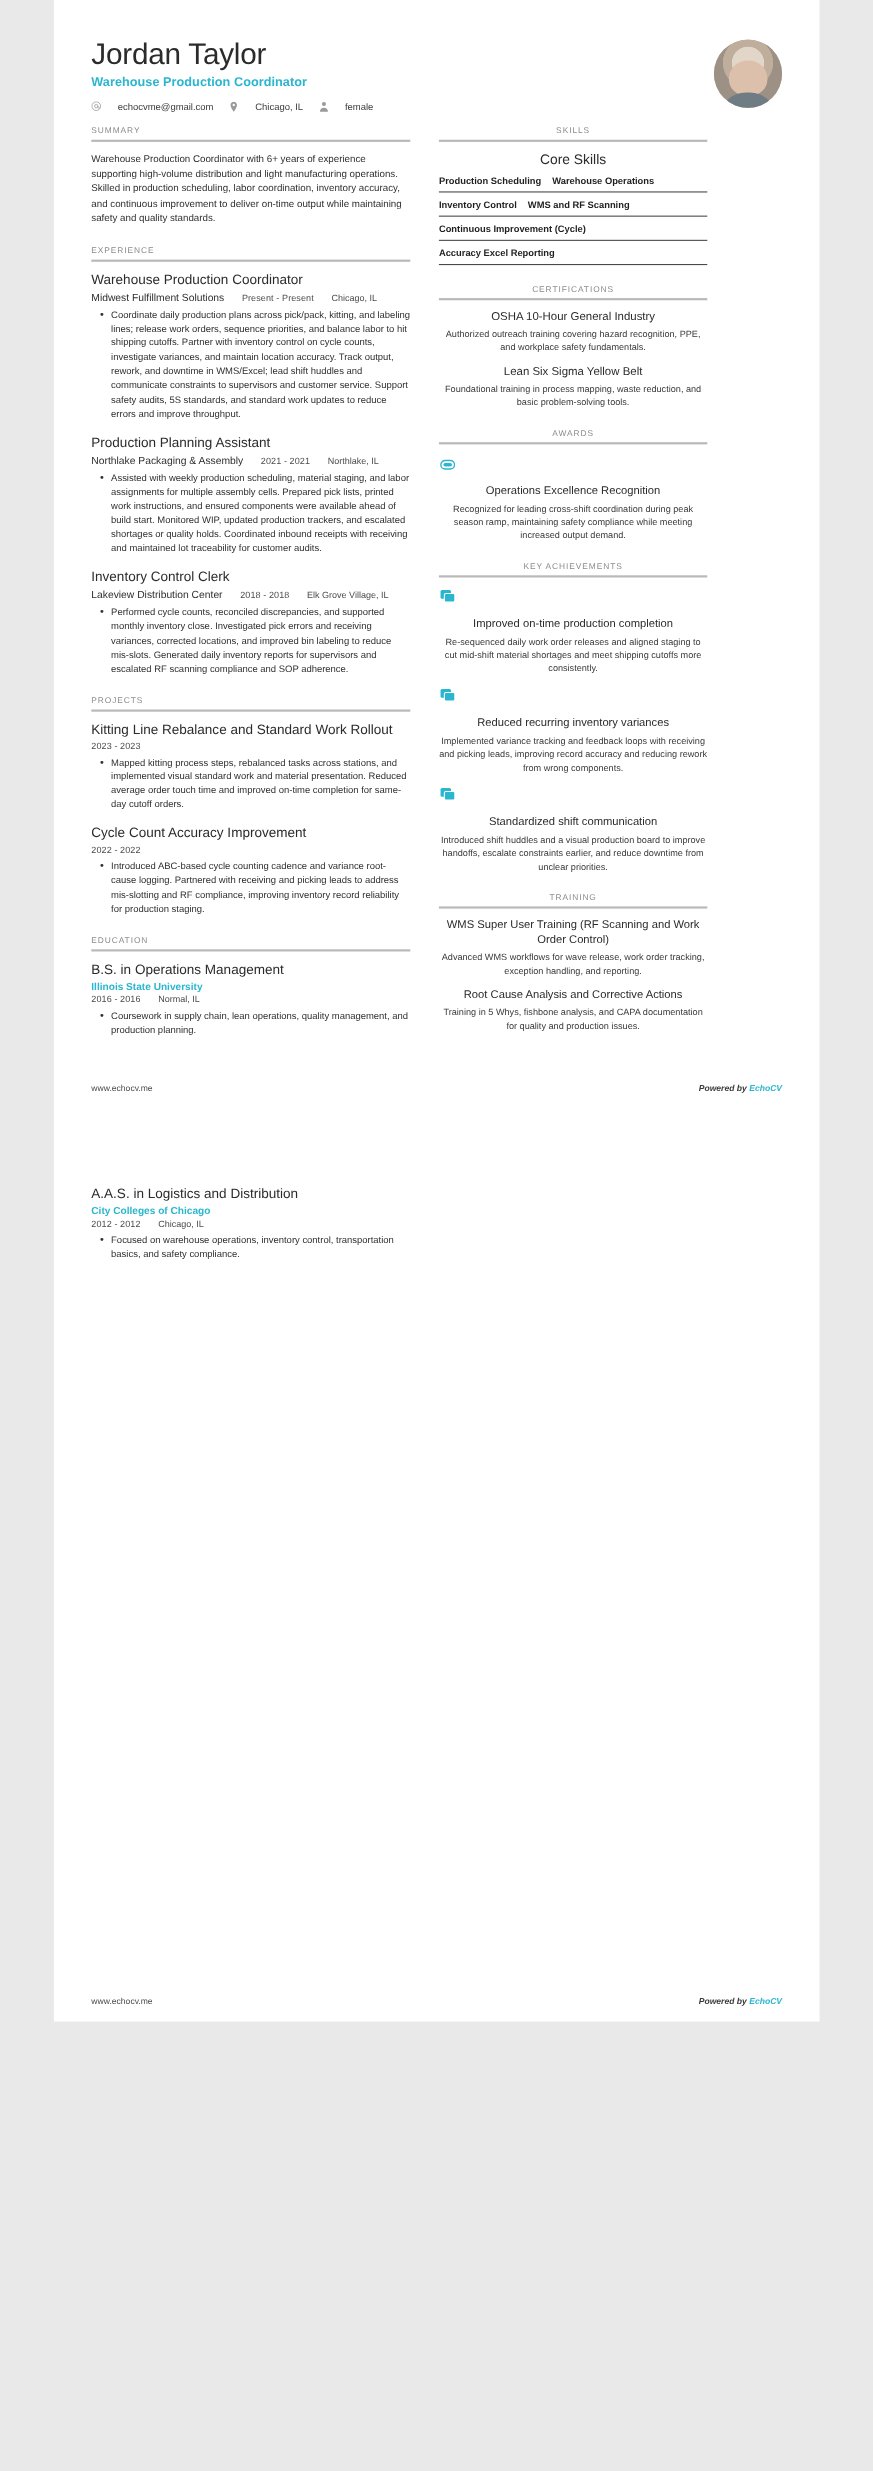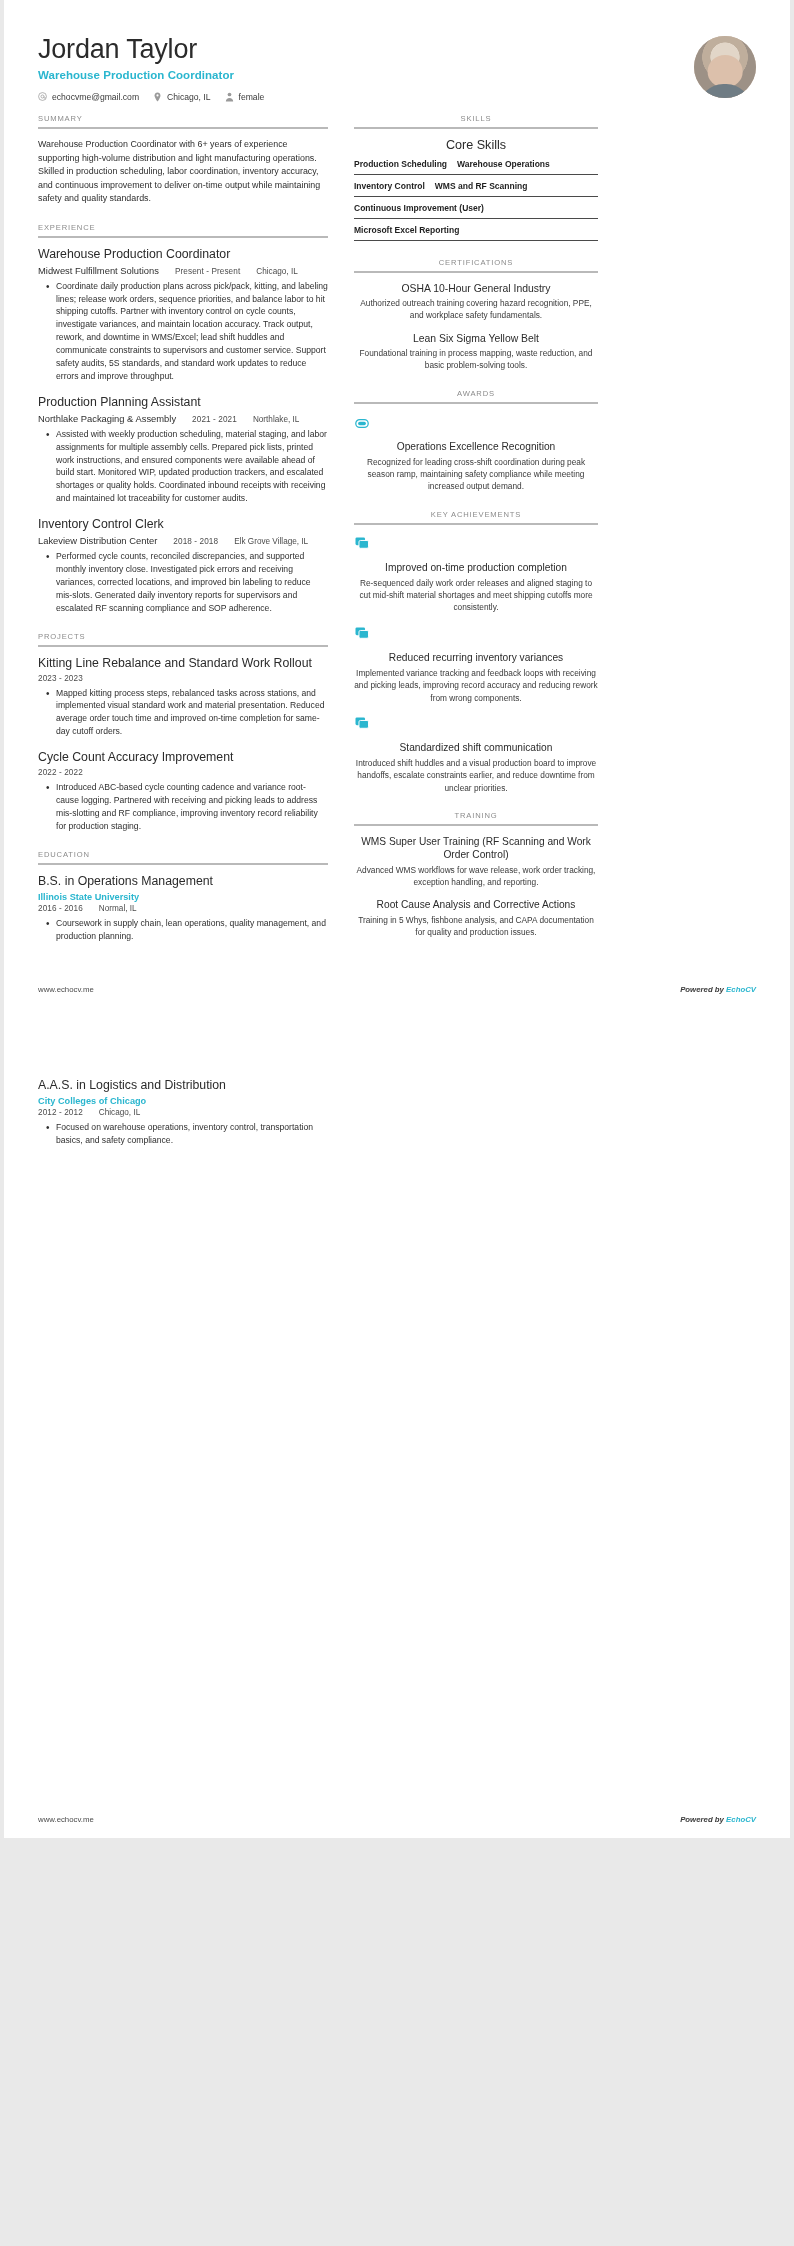--- a/index.html
+++ b/index.html
@@ -1,27 +1,27 @@
 <!DOCTYPE html>
 <html><head>
 <meta charset="utf-8">
 <style>
   html,body{margin:0;padding:0;background:#e9e9e9;}
   body{font-family:"Liberation Sans","DejaVu Sans",sans-serif;-webkit-font-smoothing:antialiased;}
-  .page{width:786px;background:#ffffff;margin:0 auto;position:relative;}
+  .page{width:696px;background:#ffffff;margin:0 auto;position:relative;}
   .sheet{position:relative;}
   .pad{padding:34px 34px 0 34px;}
 
   
   .hdr{display:flex;align-items:flex-start;justify-content:space-between;}
   .hdr-left{flex:1;min-width:0;}
   .name{font-size:27px;line-height:1.15;color:#2b2b2b;font-weight:400;letter-spacing:-0.2px;margin:0 0 4px 0;}
   .role{font-size:11.5px;color:#2ab6cf;font-weight:700;letter-spacing:0.05px;margin:0 0 11px 0;}
   .contacts{display:flex;align-items:center;gap:14px;flex-wrap:wrap;}
-  .ct{display:flex;align-items:flex-start;gap:5px;font-size:8.6px;color:#3a3a3a;}
+  .ct{display:flex;align-items:flex-start;gap:15px;font-size:8.6px;color:#3a3a3a;}
   .ct svg{display:block;}
   .avatar{width:62px;height:62px;border-radius:50%;overflow:hidden;flex:0 0 62px;margin-top:2px;
           background:#cbb7a4;position:relative;}
   .avatar .hair{position:absolute;left:0;top:0;width:100%;height:100%;
      background:radial-gradient(circle at 50% 34%,#e2d6c8 0 28%,#bfae9c 29% 44%,#9d9186 45% 100%);}
   .avatar .face{position:absolute;left:50%;top:30%;width:56%;height:52%;transform:translateX(-50%);
      border-radius:50% 50% 46% 46%;background:#dcc0ab;}
   .avatar .sh{position:absolute;left:50%;top:78%;width:86%;height:40%;transform:translateX(-50%);
      border-radius:40px 40px 0 0;background:#6f7c84;}
 
@@ -234,24 +234,24 @@
           <div class="skill-grid">
             <div class="skill-row">
               <span class="skill w1">Production Scheduling</span>
               <span class="skill w1">Warehouse Operations</span>
             </div>
             <div class="skill-row">
               <span class="skill w1">Inventory Control</span>
               <span class="skill w1">WMS and RF Scanning</span>
             </div>
             <div class="skill-row">
-              <span class="skill w1">Continuous Improvement (User)</span>
+              <span class="skill w1">Continuous Improvement (Cycle)</span>
             </div>
             <div class="skill-row">
-              <span class="skill w1">Microsoft Excel Reporting</span>
+              <span class="skill w1">Accuracy Excel Reporting</span>
             </div>
           </div>
         </div>
 
         <div class="sec">
           <div class="sec-label">CERTIFICATIONS</div>
           <div class="sec-rule"></div>
           <div class="cert">
             <div class="cert-name">OSHA 10-Hour General Industry</div>
             <p class="cert-desc">Authorized outreach training covering hazard recognition, PPE, and workplace safety fundamentals.</p>

